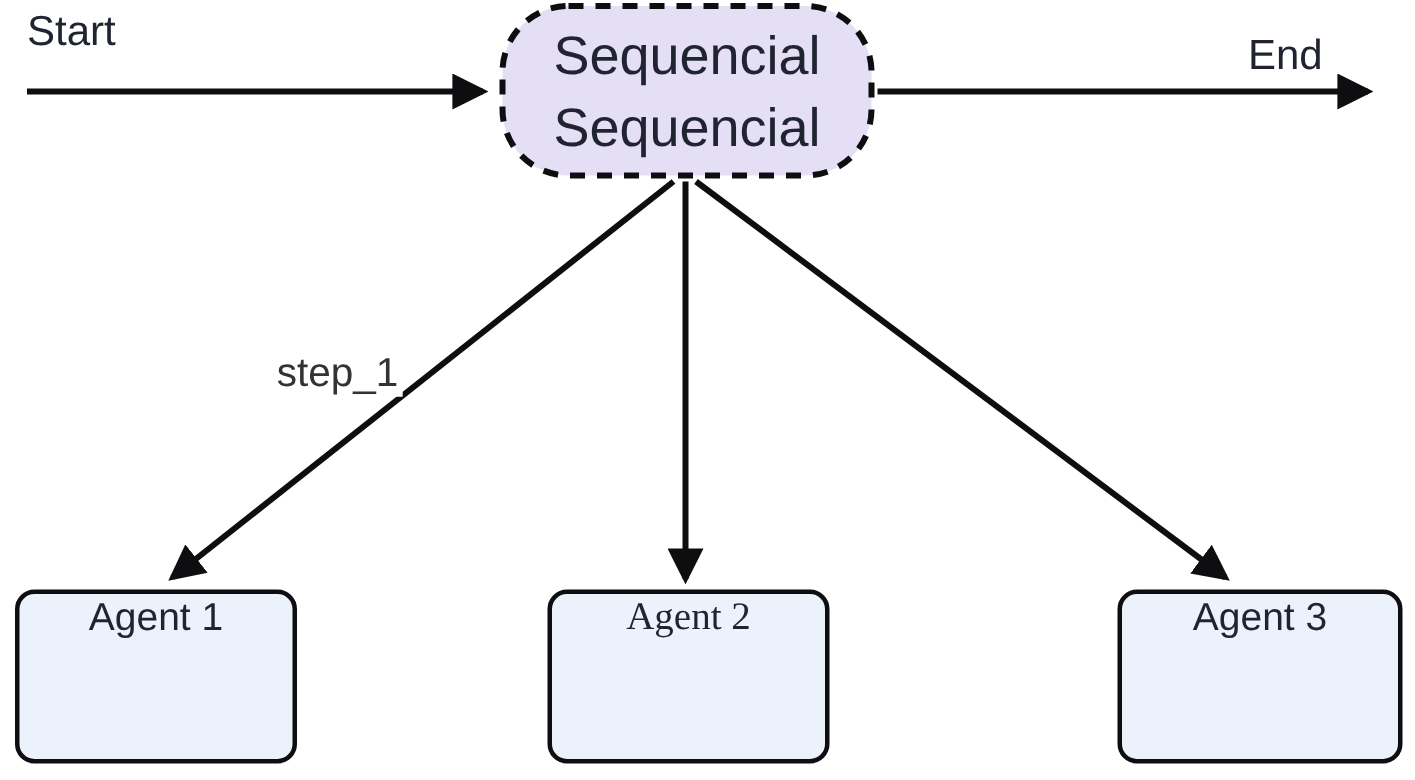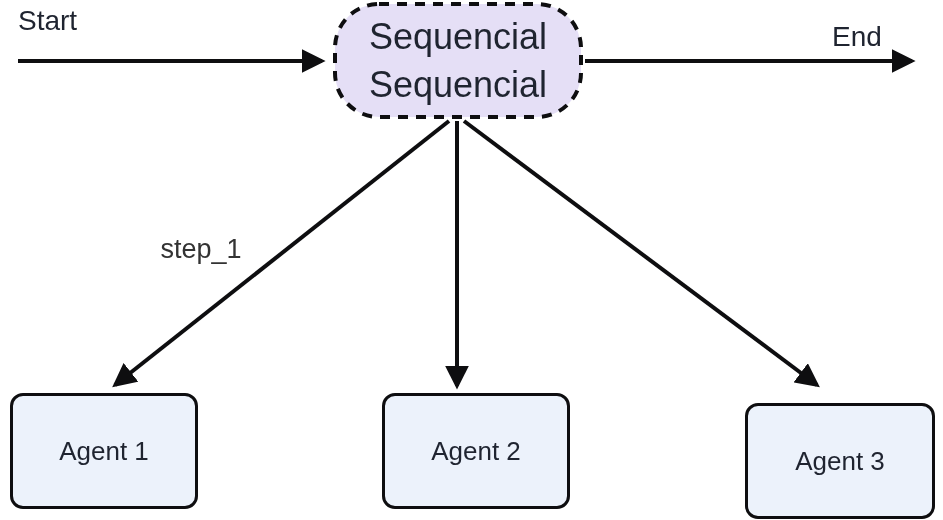--- a/index.html
+++ b/index.html
@@ -27,45 +27,46 @@
     white-space:nowrap;
   }
   .edge-lbl{
     position:absolute;
     transform:translate(-50%,-50%);
     font-size:27px;
     color:var(--label_text);
     white-space:nowrap;
     background:#ffffff;
     padding:0 3px;
+    margin-left:24px;
   }
   .ctrl-label{
     position:absolute;
     left:335px;top:4px;width:246px;height:113px;
     display:flex;flex-direction:column;
     align-items:center;justify-content:center;
     font-size:36px;line-height:1.32;
     color:var(--text);
     pointer-events:none;
   }
   .agent{
     position:absolute;
     top:393px;
     width:188px;height:116px;
     box-sizing:border-box;
     background:var(--agent_fill);
     border:3.5px solid var(--stroke);
     border-radius:13px;
-    display:flex;align-items:center;justify-content:center;
+    display:flex;justify-content:center;
     font-size:26px;
     color:var(--text);
   }
   .agent-1{left:10px;}
-  .agent-2{left:382px;}
-  .agent-3{left:745px;width:190px;margin-top:10px;}
+  .agent-2{left:365px;font-family:Liberation Serif, serif;}
+  .agent-3{left:745px;width:190px;}
   .lbl-start{left:18px;top:5px;}
   .lbl-end{left:832px;top:5px;margin-top:16px;}
   .edge-lbl-1{left:201px;top:249px;}
   .edge-lbl-2{left:396px;top:249px;}
   .edge-lbl-3{left:558px;top:249px;}
 </style>
 </head>
 <body>
 
 <div class="canvas">

